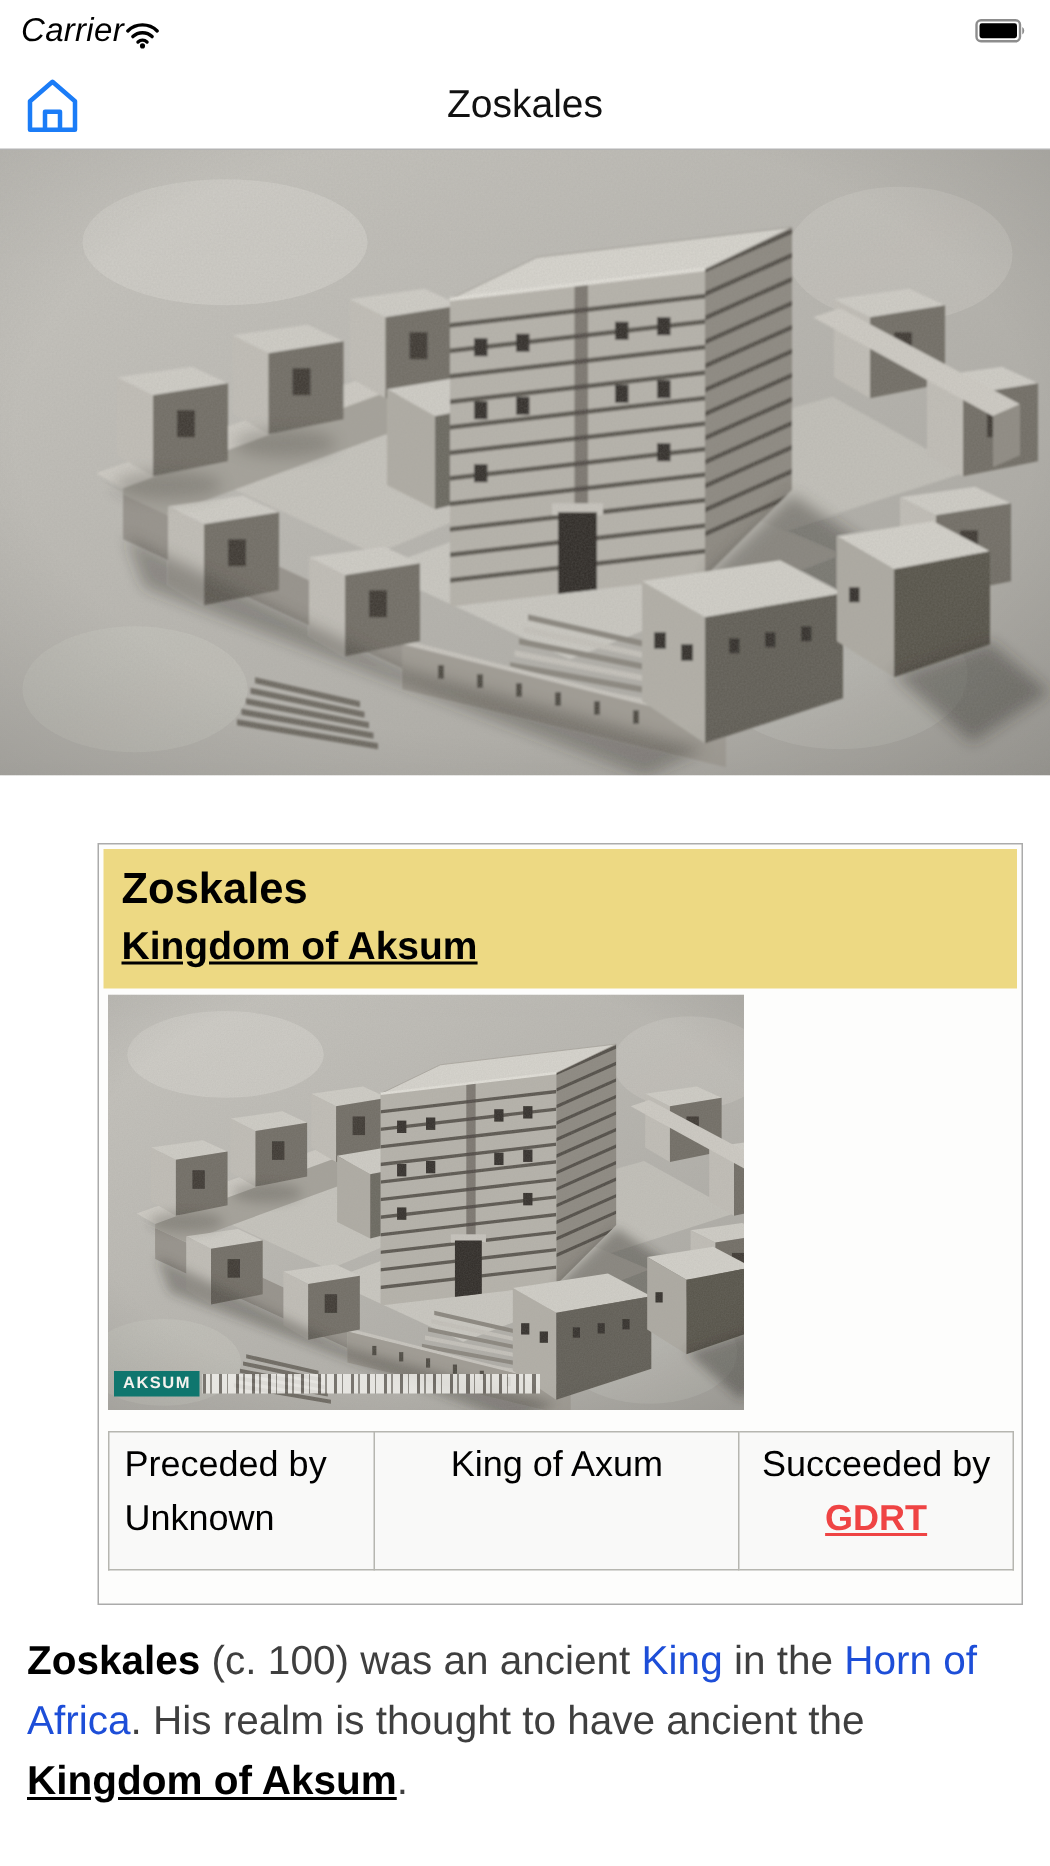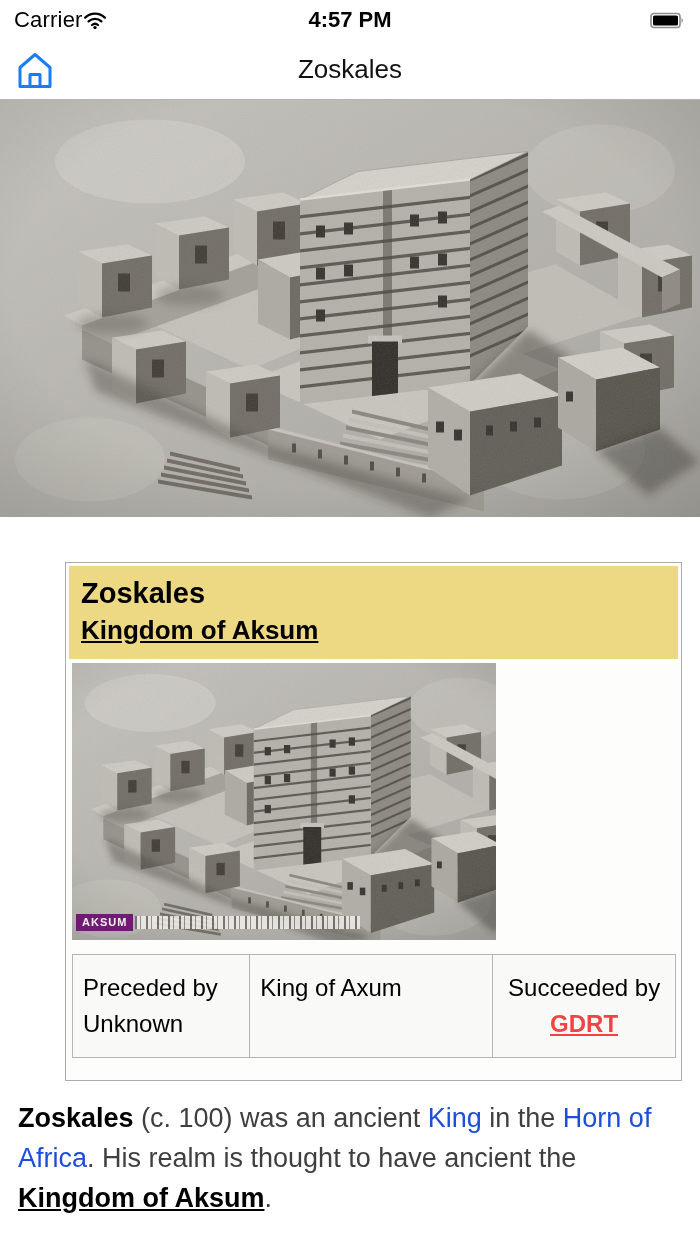--- a/index.html
+++ b/index.html
@@ -2,21 +2,21 @@
 <html style="--accent: #1b7cf7; --ib-head: #edd983; --ib-border: #ababab; --body-text: #3f3f3f;"><head>
 <meta charset="utf-8">
 <style>
   html,body{margin:0;padding:0;}
   body{
     width:700px;height:1244px;overflow:hidden;background:#fff;
     font-family:"Liberation Sans",sans-serif;color:#000;position:relative;
   }
   
   .status-bar{height:40px;position:relative;display:flex;align-items:center;padding:0 14px;box-sizing:border-box;}
-  .sb-left{display:flex;align-items:center;gap:0;z-index:2;}
+  .sb-left{display:flex;align-items:flex-end;gap:0;z-index:2;font-style:italic;}
   .sb-carrier{font-size:22px;letter-spacing:.2px;}
   .sb-time{position:absolute;left:0;right:0;text-align:center;font-size:22px;font-weight:600;z-index:1;}
   .sb-batt{margin-left:auto;z-index:2;display:flex;align-items:center;}
   
   .nav-bar{height:59px;border-bottom:1px solid #b3b3b3;position:relative;display:flex;align-items:center;}
   .home-btn{position:absolute;left:15px;top:10px;width:40px;height:42px;background:none;border:none;padding:0;cursor:pointer;}
   .nav-title{width:100%;text-align:center;font-size:26px;color:#111;}
   
   .hero{width:700px;height:417px;margin-top:1px;overflow:hidden;}
   .hero svg{display:block;width:700px;height:417px;}
@@ -26,30 +26,30 @@
   .infobox{
     width:617px;margin:45px 0 0 auto;box-sizing:border-box;
     border:1px solid var(--ib-border,#ababab);background:#fdfdfc;padding:3px;
   }
   .ib-header{background:var(--ib-head,#edd983);padding:9px 12px 11px;margin-bottom:3px;}
   .ib-title{font-size:29px;font-weight:700;line-height:1.3;}
   .ib-region{font-size:26px;font-weight:700;text-decoration:underline;color:#000;line-height:1.35;display:inline-block;cursor:pointer;}
   .ib-image{width:424px;height:277px;margin:4px 0 14px 3px;position:relative;overflow:hidden;}
   .ib-image svg{display:block;width:424px;height:277px;}
   .ib-cap{position:absolute;left:4px;bottom:9px;display:flex;align-items:center;}
-  .ib-cap-label{background:#701a75;color:#f4f2ee;font-size:11px;font-weight:700;letter-spacing:1px;padding:2px 6px 3px;}
+  .ib-cap-label{background:#0f766e;color:#f4f2ee;font-size:11px;font-weight:700;letter-spacing:1px;padding:2px 6px 3px;}
   .ib-cap-rest{width:225px;height:13px;margin-left:2px;background:
      repeating-linear-gradient(90deg,#6e6a64 0 2px,#efeeea 2px 5px,#8d8a84 5px 6px,#efeeea 6px 11px);
      opacity:.85;}
   .succession{display:table;width:calc(100% - 6px);margin:0 3px 19px;border-collapse:collapse;
      font-size:24px;line-height:1.5;background:#f9f9f8;table-layout:fixed;}
   .suc-row{display:table-row;}
-  .suc-cell{display:table-cell;border:1px solid #b6b6b0;padding:15px 10px 15px;vertical-align:top;}
+  .suc-cell{display:table-cell;border:1px solid #b6b6b0;padding:4px 10px 15px;vertical-align:top;}
   .suc-cell.c1{width:29%;text-align:left;}
-  .suc-cell.c2{width:41%;text-align:left;}
+  .suc-cell.c2{width:41%;text-align:center;}
   .suc-cell.c3{width:30%;text-align:center;}
   .suc-strong{font-weight:400;}
   .suc-link{font-weight:700;text-decoration:underline;color:#ef4444;cursor:pointer;}
   
   .intro{font-size:27px;line-height:40px;color:var(--body-text,#3f3f3f);margin:17px 0 0;}
   .seg-plain{}
   .seg-bold{font-weight:700;color:#000;}
   .seg-link{color:#1d4ed8;cursor:pointer;}
   .seg-bold-link{font-weight:700;color:#000;text-decoration:underline;cursor:pointer;}
   .hidden-defs{position:absolute;width:0;height:0;overflow:hidden;}
@@ -231,21 +231,20 @@
 <header class="status-bar">
   <div class="sb-left">
     <span class="sb-carrier">Carrier</span>
     <svg width="24" height="19" viewBox="0 0 24 19">
       <path d="M2.2 6.6 a14 14 0 0 1 19.6 0" fill="none" stroke="#000" stroke-width="2.3" stroke-linecap="round"></path>
       <path d="M5.6 10.4 a9.2 9.2 0 0 1 12.8 0" fill="none" stroke="#000" stroke-width="2.3" stroke-linecap="round"></path>
       <path d="M9 14 a4.6 4.6 0 0 1 6 0" fill="none" stroke="#000" stroke-width="2.3" stroke-linecap="round"></path>
       <circle cx="12" cy="16.6" r="1.7" fill="#000"></circle>
     </svg>
   </div>
-  <span class="sb-time">4:57 PM</span>
   <div class="sb-batt">
     <svg width="36" height="17" viewBox="0 0 36 17">
       <rect x="1" y="1.5" width="29" height="14" rx="3" fill="none" stroke="#8d8d8d" stroke-width="1.6"></rect>
       <rect x="3" y="3.5" width="25" height="10" rx="1.6" fill="#000"></rect>
       <path d="M31.5 6 a3 3 0 0 1 0 5 z" fill="#8d8d8d"></path>
     </svg>
   </div>
 </header>
 
 <nav class="nav-bar">

